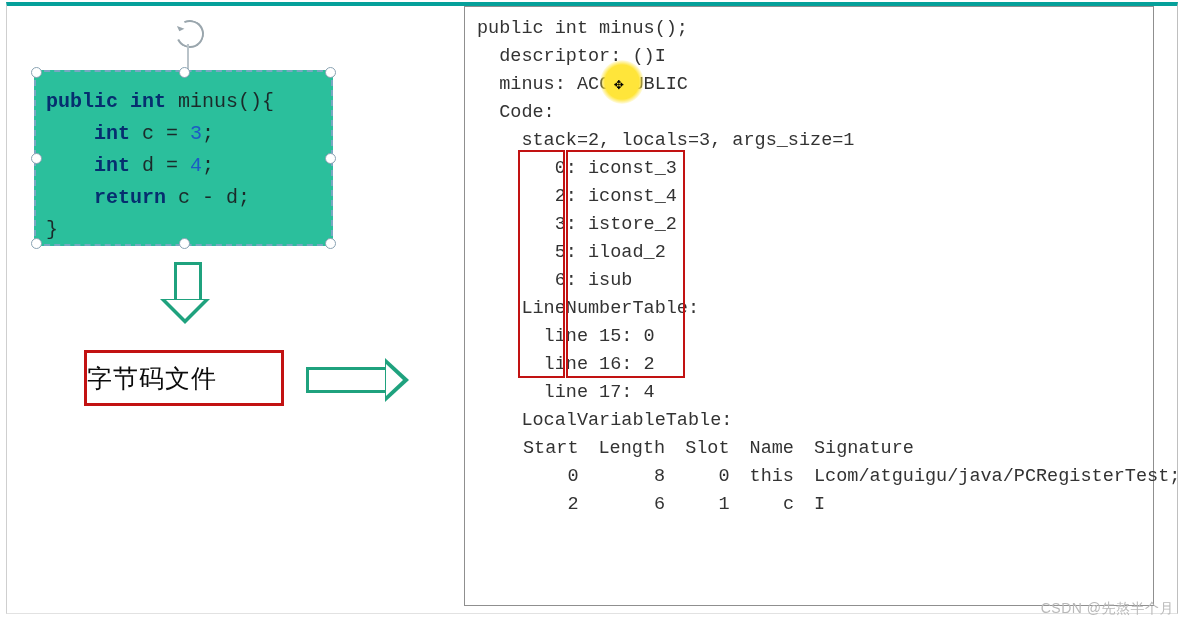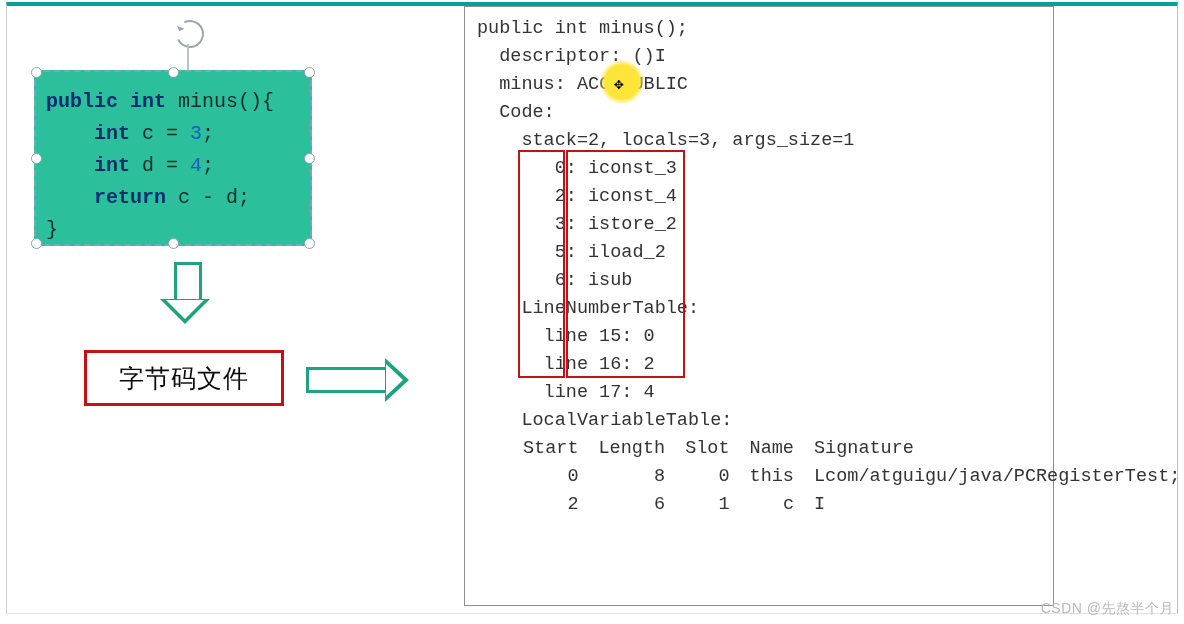--- a/index.html
+++ b/index.html
@@ -48,21 +48,21 @@
     left: 187px;
     top: 44px;
     width: 2px;
     height: 26px;
     background: #b9c3c9;
   }
   .code-card {
     position: absolute;
     left: 34px;
     top: 70px;
-    width: 278px;
+    width: 299px;
     height: 176px;
     background: #2bbf9c;
     border: 2px dashed #7aa6c2;
     box-sizing: border-box;
     padding: 14px 10px 26px 10px;
   }
   .code-card pre {
     margin: 0;
     font-family: Consolas, "Courier New", monospace;
     font-size: 20px;
@@ -119,21 +119,20 @@
 
   .bytecode-box {
     position: absolute;
     left: 84px;
     top: 350px;
     width: 194px;
     height: 50px;
     border: 3px solid #c21212;
     display: flex;
     align-items: center;
-    justify-content: center;
     font-size: 25px;
     font-family: "Microsoft YaHei", SimSun, sans-serif;
     color: #0b0b0b;
     letter-spacing: 1px;
   }
 
   .arrow-right {
     position: absolute;
     left: 306px;
     top: 358px;
@@ -160,21 +159,21 @@
     border-top: 16px solid transparent;
     border-bottom: 16px solid transparent;
     border-left: 17px solid #fff;
   }
 
   
   .dump {
     position: absolute;
     left: 464px;
     top: 6px;
-    width: 590px;
+    width: 690px;
     height: 600px;
     border: 1px solid #8f8f8f;
     box-sizing: border-box;
     padding: 8px 8px 8px 12px;
     font-family: Consolas, "Courier New", monospace;
     font-size: 18.5px;
     line-height: 28px;
     color: #333;
     background: #fff;
   }

